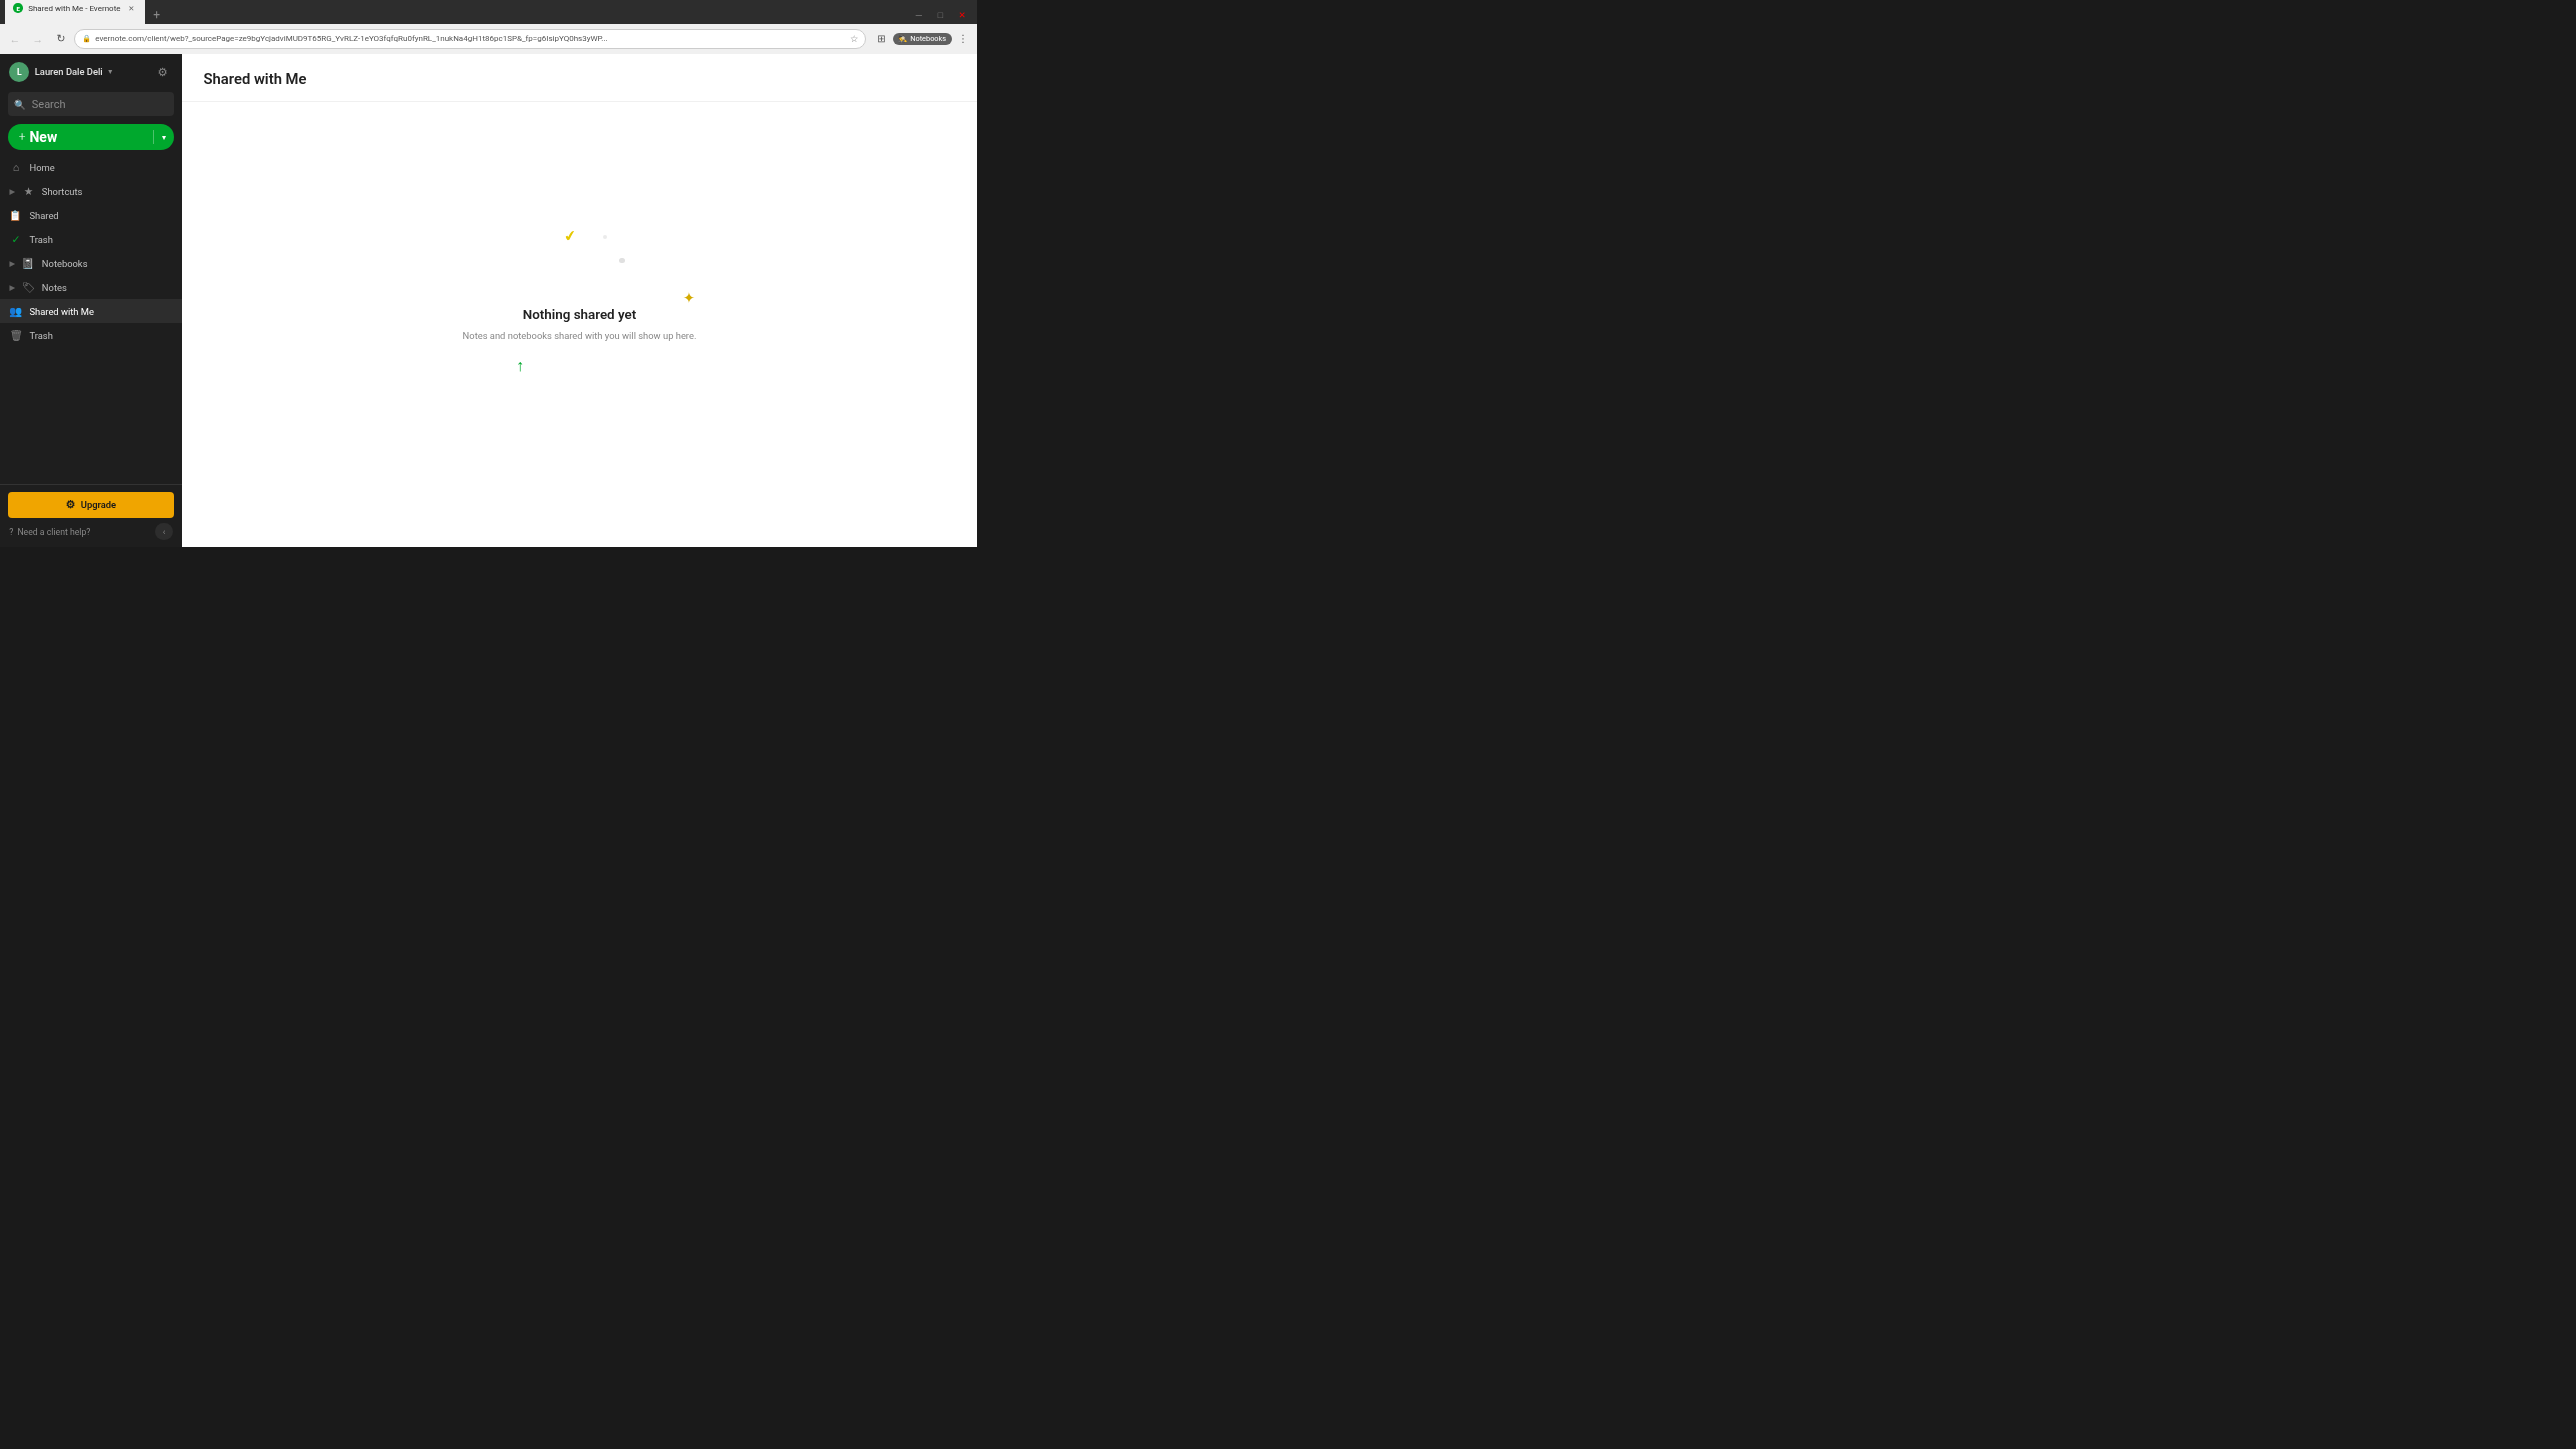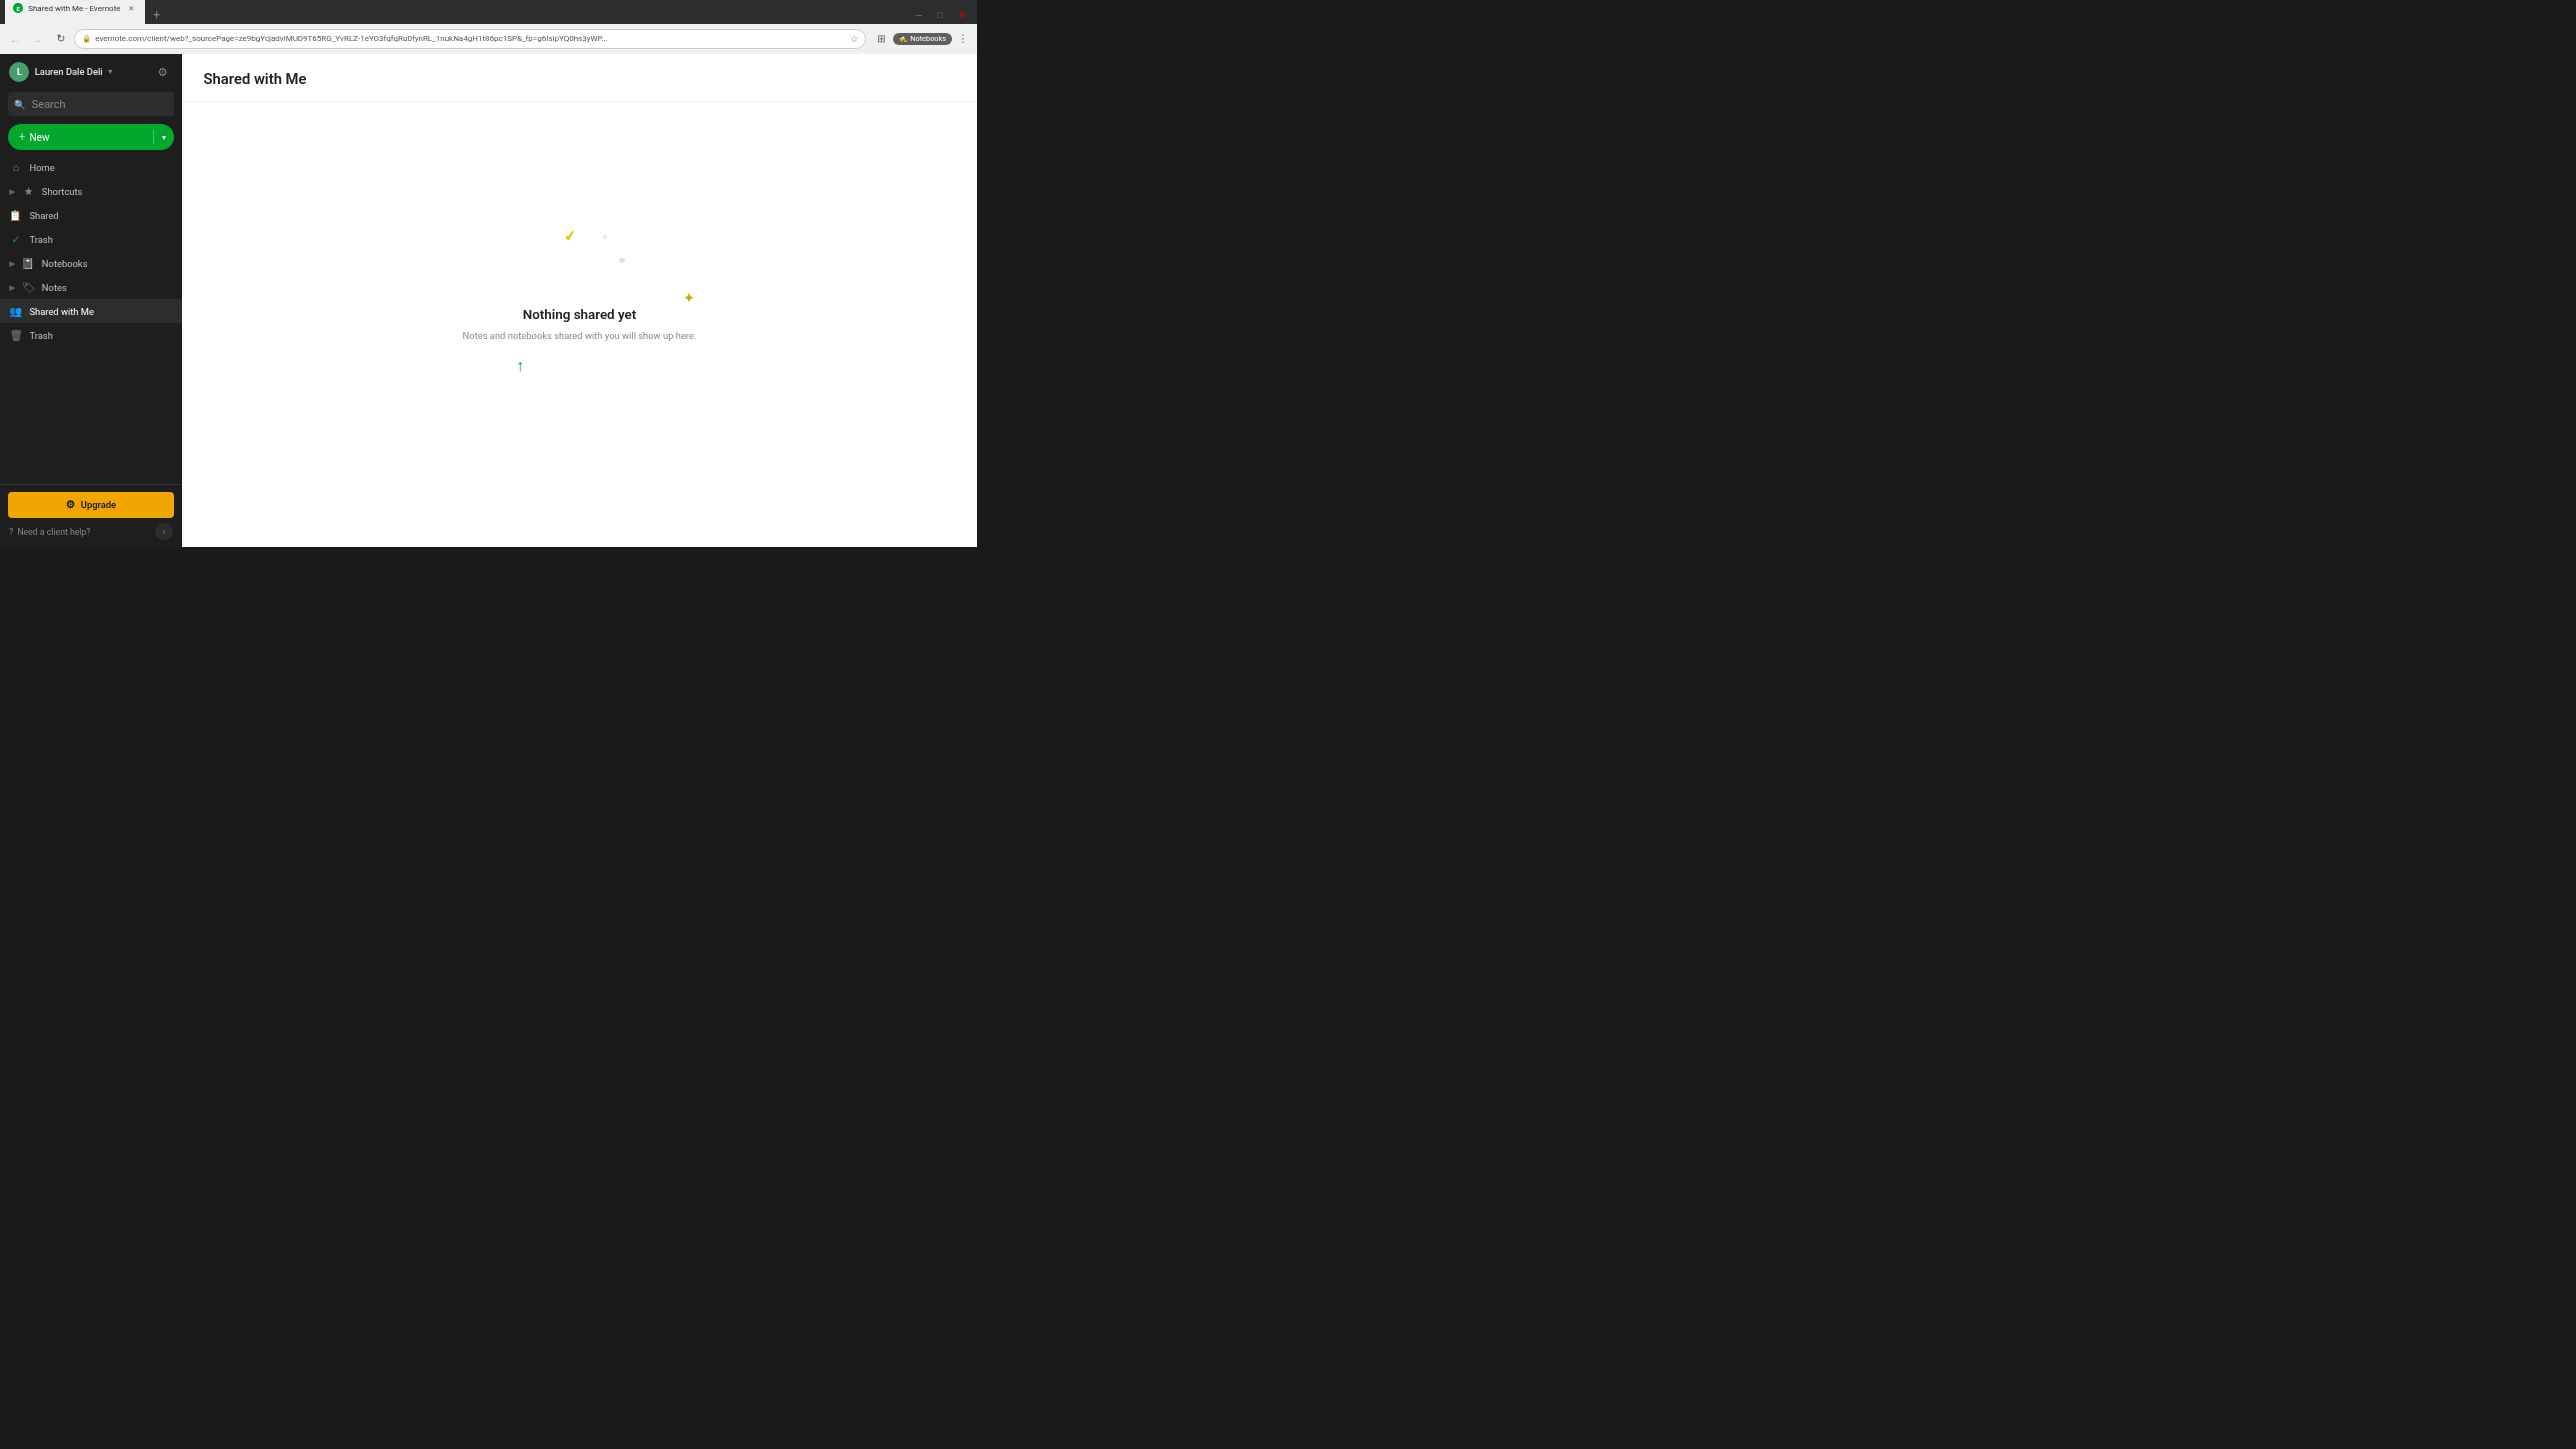--- a/index.html
+++ b/index.html
@@ -309,22 +309,22 @@
     }
 
     .new-btn-plus {
       font-size: 12px;
       color: white;
       font-weight: 300;
     }
 
     .new-btn-label {
       color: white;
-      font-size: 10px;
-      font-weight: 400;
+      font-size: 14px;
+      font-weight: 700;
     }
 
     .new-btn-divider {
       width: 0.7px;
       height: 14.8px;
       background: rgba(255,255,255,0.3);
     }
 
     .new-btn-caret {
       padding: 0 8px;

